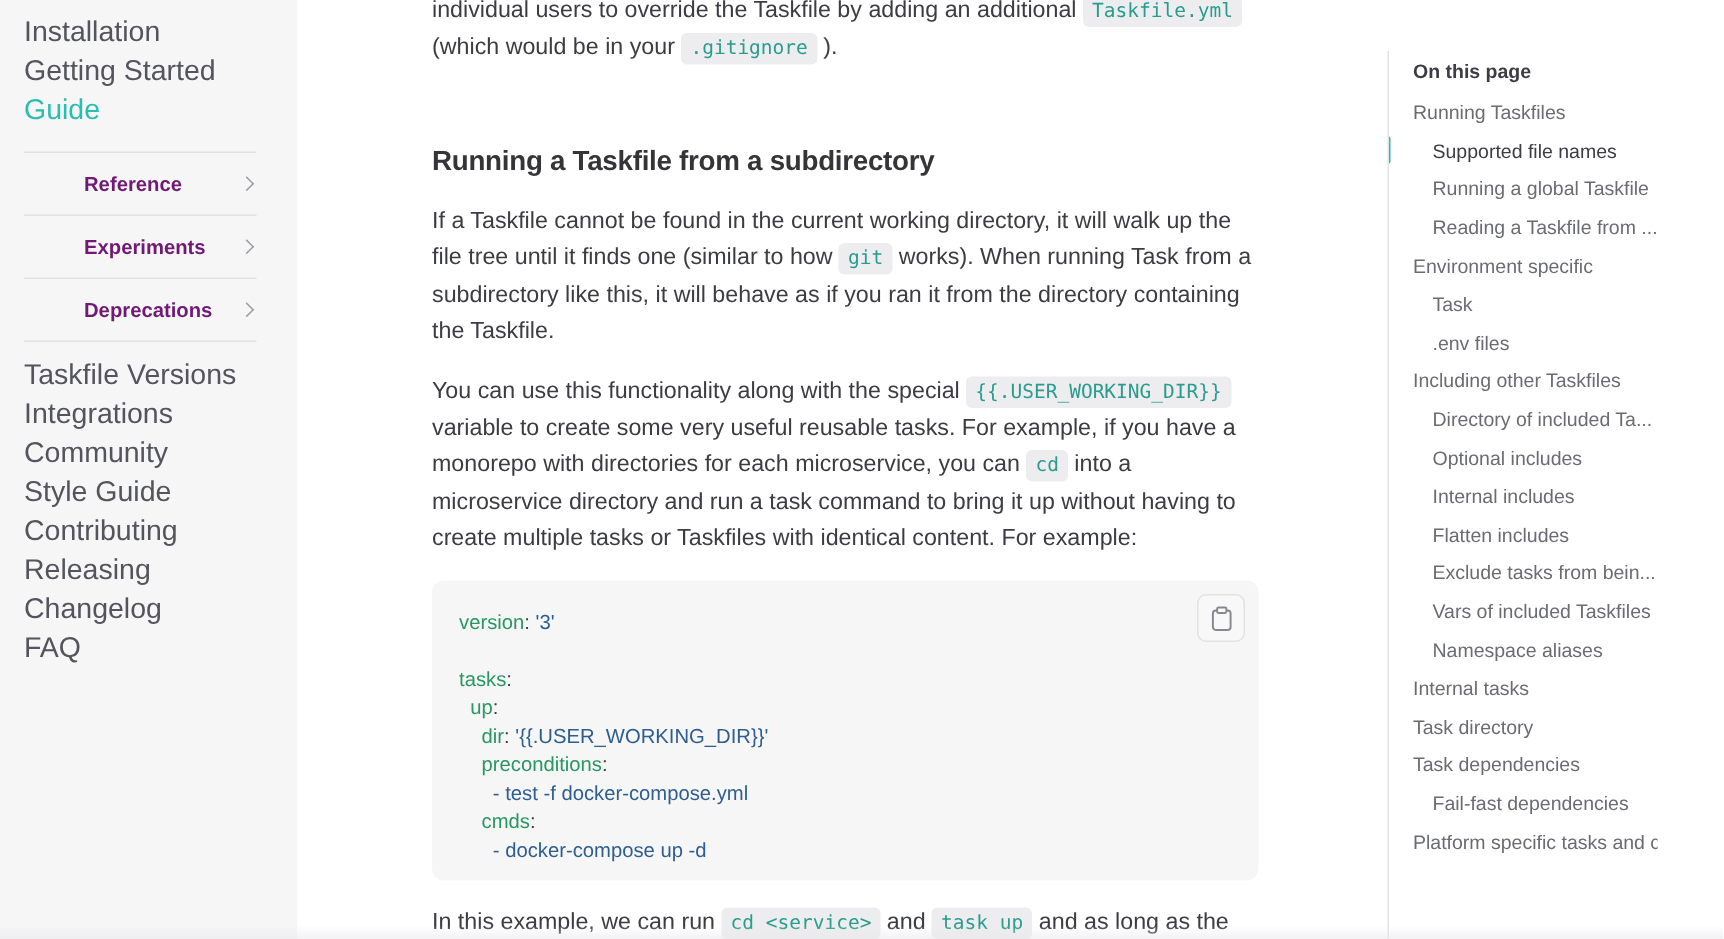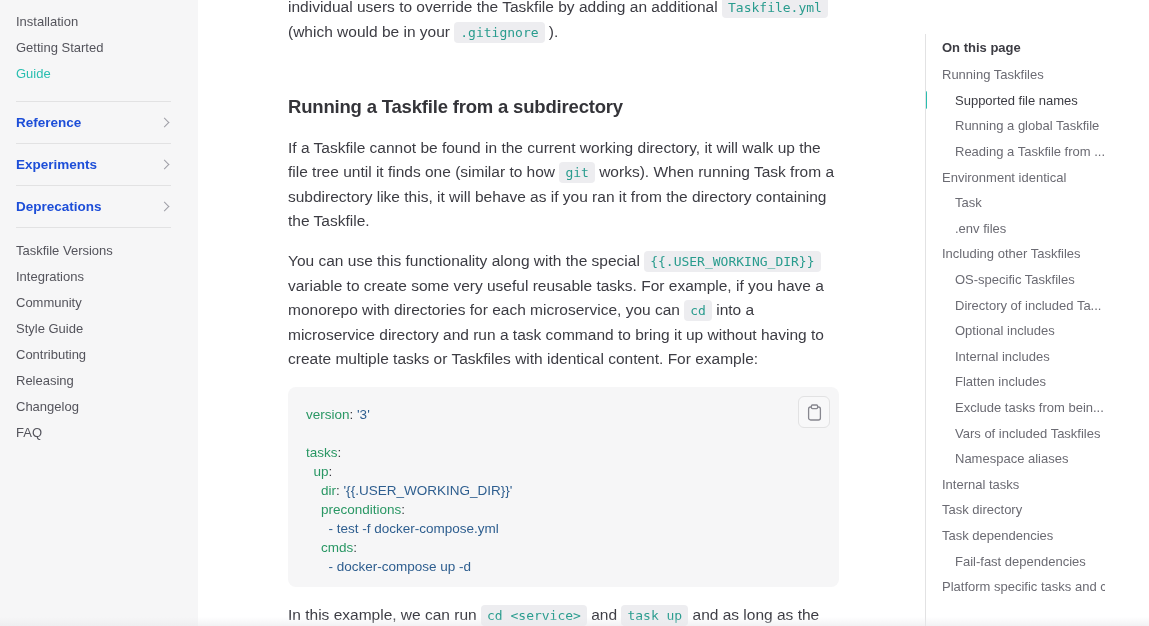--- a/index.html
+++ b/index.html
@@ -8,33 +8,33 @@
     width:1149px; height:626px; overflow:hidden; position:relative;
     background:#ffffff; color:#3c3c43;
     font-family:"Liberation Sans", sans-serif;
   }
   
   .sidebar {
     position:absolute; left:0; top:0; bottom:0; width:198px;
     background:#f6f6f7; padding:3px 27px 0 16px;
   }
   .side-link {
-    display:block; font-size:13px; line-height:15px; padding:5.5px 0;
+    display:block; font-size:19px; line-height:15px; padding:5.5px 0;
     color:#54545c; cursor:pointer; text-decoration:none;
     white-space:nowrap; overflow:hidden;
   }
   .side-link.active { color:#29beb0; }
   .side-divider { height:1px; background:#e2e2e3; border:0; margin:0; }
   .side-top { padding-top:5px; }
   .side-sections { margin-top:15px; }
   .side-section {
     display:flex; align-items:center; justify-content:space-between;
     padding:13px 0; cursor:pointer;
   }
-  .side-section .sec-label { font-size:13.5px; font-weight:700; color:#1d4ed8; line-height:15px; }
+  .side-section .sec-label { font-size:13.5px; font-weight:700; color:#701a75; line-height:15px;margin-left:40px; }
   .chev {
     width:7px; height:7px; margin-right:3px;
     border-top:1.6px solid #9e9ea6; border-right:1.6px solid #9e9ea6;
     transform:rotate(45deg); flex:0 0 auto;
   }
   .side-bottom { margin-top:9px; }
   
   .content { position:absolute; left:288px; top:0; width:551px; }
   .content p { margin:16px 0; font-size:15.5px; line-height:24px; color:#3c3c43; }
   .content p.intro { margin-top:-5px; }
@@ -156,25 +156,24 @@
 
 </main>
 
 <aside class="aside">
   <div class="aside-title">On this page</div>
   <div id="toc-list">
       <div class="toc-item">Running Taskfiles</div>
       <div class="toc-item lvl2 active">Supported file names</div>
       <div class="toc-item lvl2">Running a global Taskfile</div>
       <div class="toc-item lvl2">Reading a Taskfile from ...</div>
-      <div class="toc-item">Environment identical</div>
+      <div class="toc-item">Environment specific</div>
       <div class="toc-item lvl2">Task</div>
       <div class="toc-item lvl2">.env files</div>
       <div class="toc-item">Including other Taskfiles</div>
-      <div class="toc-item lvl2">OS-specific Taskfiles</div>
       <div class="toc-item lvl2">Directory of included Ta...</div>
       <div class="toc-item lvl2">Optional includes</div>
       <div class="toc-item lvl2">Internal includes</div>
       <div class="toc-item lvl2">Flatten includes</div>
       <div class="toc-item lvl2">Exclude tasks from bein...</div>
       <div class="toc-item lvl2">Vars of included Taskfiles</div>
       <div class="toc-item lvl2">Namespace aliases</div>
       <div class="toc-item">Internal tasks</div>
       <div class="toc-item">Task directory</div>
       <div class="toc-item">Task dependencies</div>

